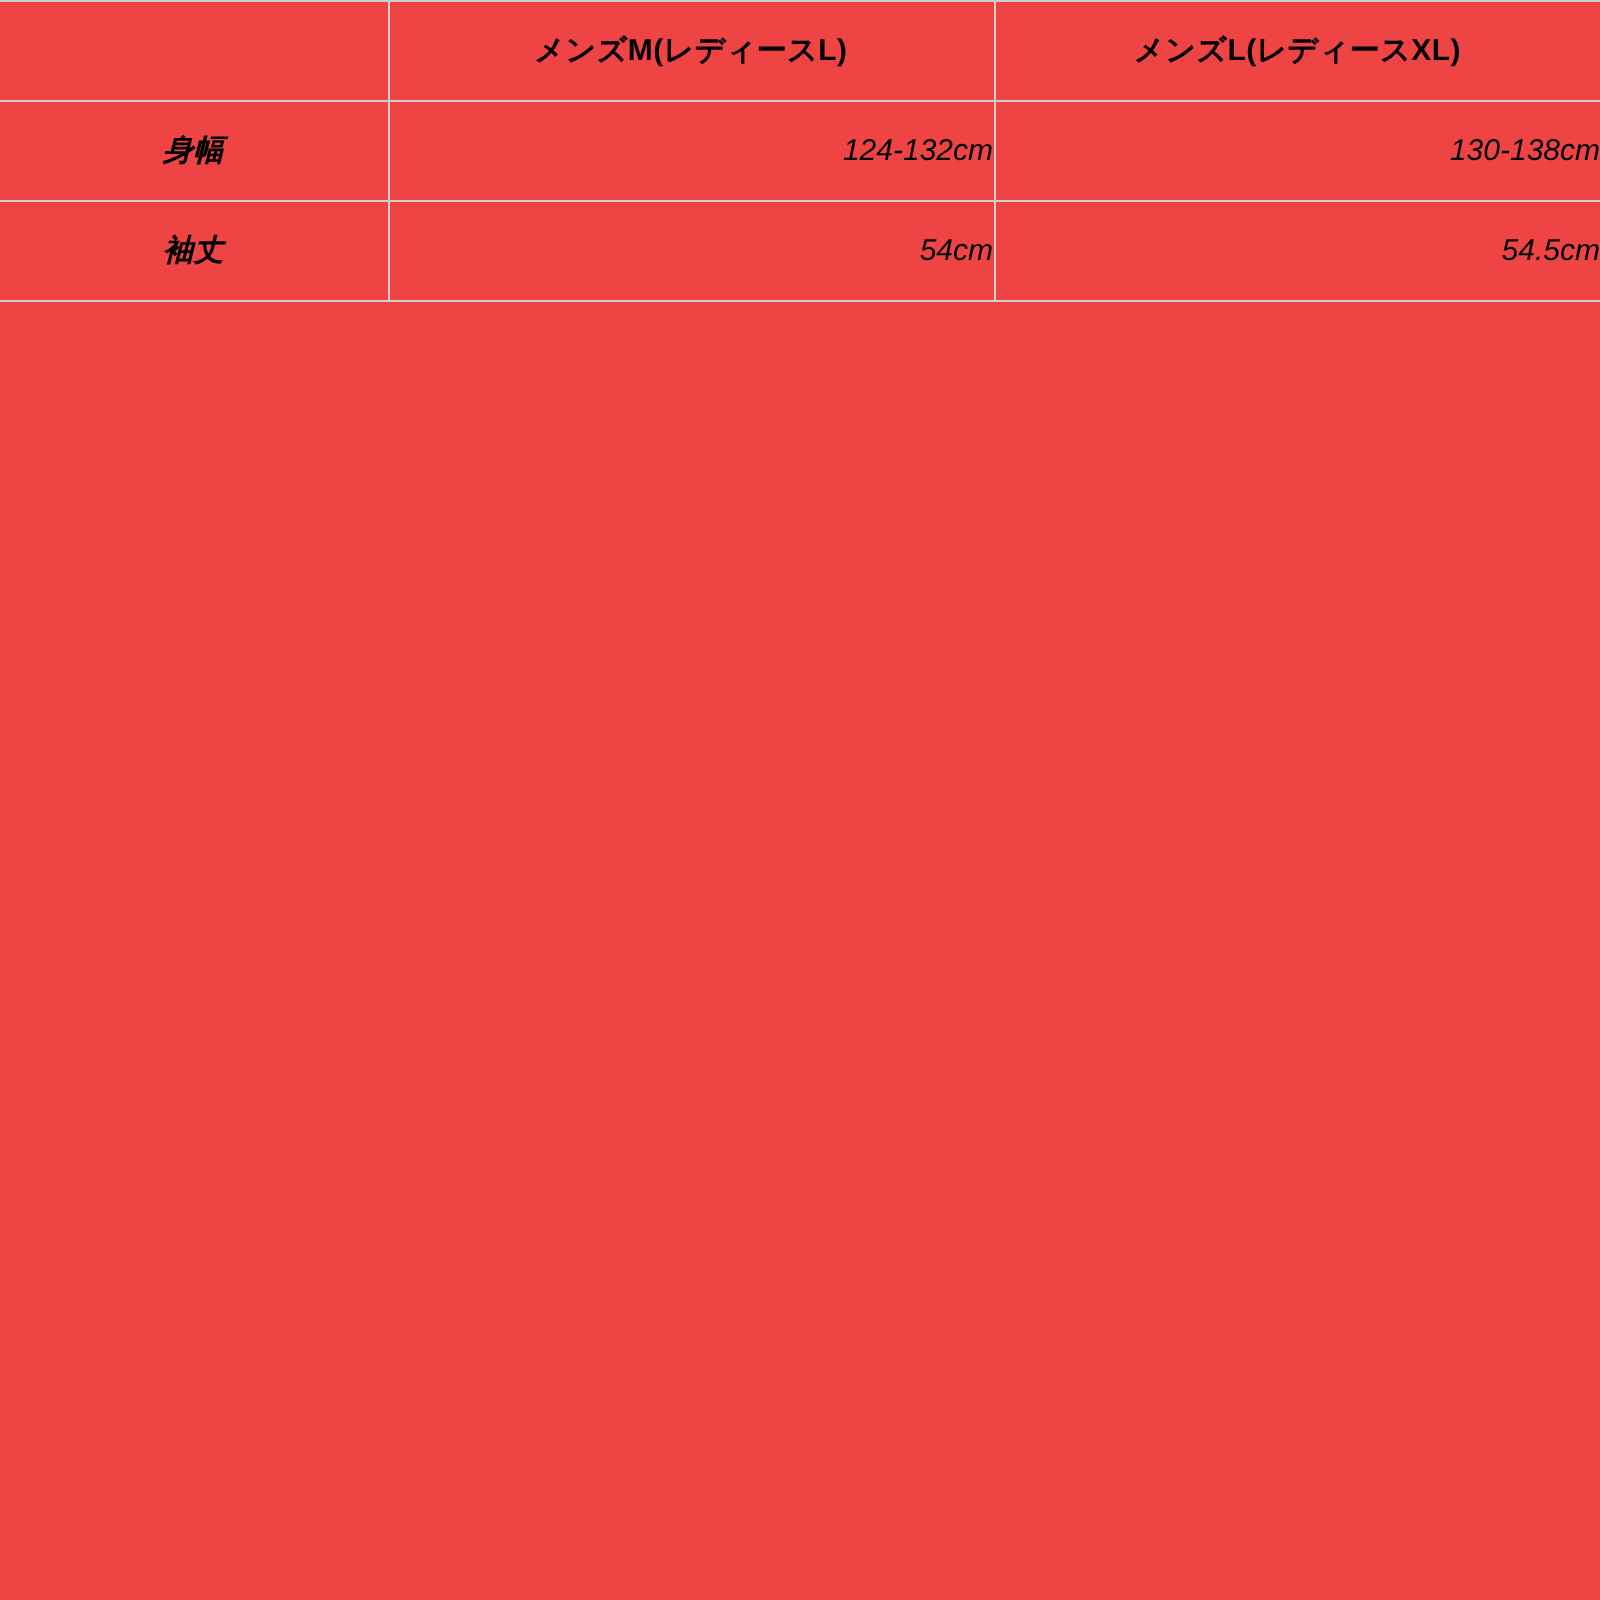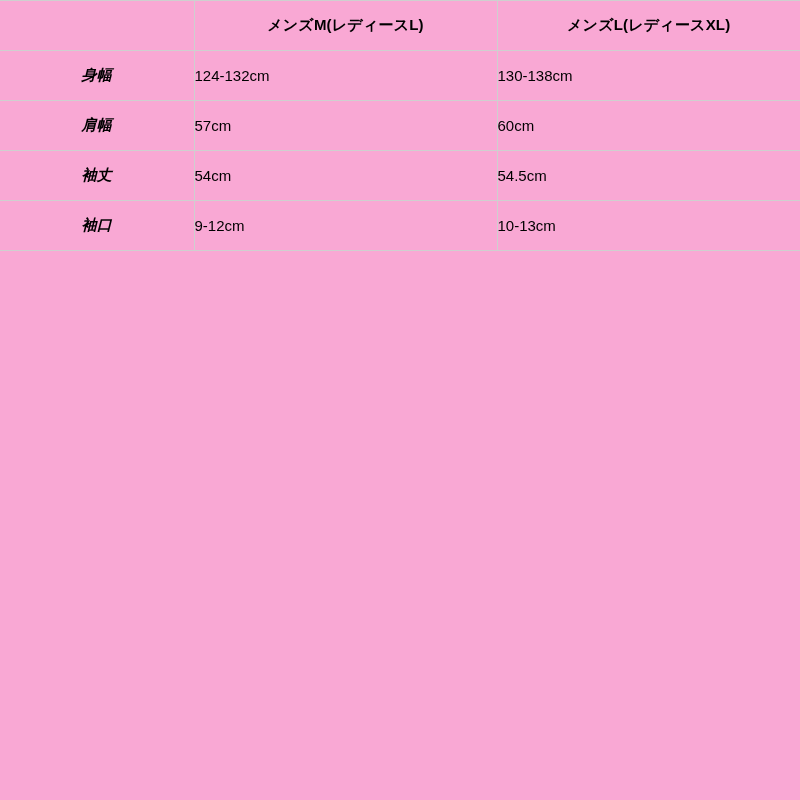--- a/index.html
+++ b/index.html
@@ -11,21 +11,21 @@
     width: 800px;
     height: 800px;
     font-family: "Liberation Sans", "DejaVu Sans", sans-serif;
     color: #000000;
     overflow: hidden;
   }
   .page {
     position: relative;
     width: 800px;
     height: 800px;
-    background: #f9a8d4;
+    background: #ef4444;
     box-sizing: border-box;
   }
   table.size-table {
     width: 800px;
     border-collapse: collapse;
     table-layout: fixed;
     border-top: 1px solid #cfcfcf;
   }
   table.size-table col.col-label { width: 194px; }
   table.size-table col.col-data  { width: 303px; }
@@ -62,22 +62,23 @@
     vertical-align: middle;
     font-size: 15px;
   }
   td.row-label {
     text-align: center;
     font-weight: bold;
     letter-spacing: 0.2px;
     font-style: italic;
   }
   td.cell-value {
-    text-align: left;
+    text-align: right;
     font-weight: normal;
+    font-style: italic;
   }
 </style>
 </head>
 <body>
 
 <div class="page">
 
   <table class="size-table">
     <colgroup>
       <col class="col-label">
@@ -91,30 +92,20 @@
         <th>メンズL(レディースXL)</th>
       </tr>
     </thead>
     <tbody>
       <tr>
         <td class="row-label">身幅</td>
         <td class="cell-value">124-132cm</td>
         <td class="cell-value">130-138cm</td>
       </tr>
       <tr>
-        <td class="row-label">肩幅</td>
-        <td class="cell-value">57cm</td>
-        <td class="cell-value">60cm</td>
-      </tr>
-      <tr>
         <td class="row-label">袖丈</td>
         <td class="cell-value">54cm</td>
         <td class="cell-value">54.5cm</td>
-      </tr>
-      <tr>
-        <td class="row-label">袖口</td>
-        <td class="cell-value">9-12cm</td>
-        <td class="cell-value">10-13cm</td>
       </tr>
     </tbody>
   </table>
 
 </div>
 
 </body></html>

